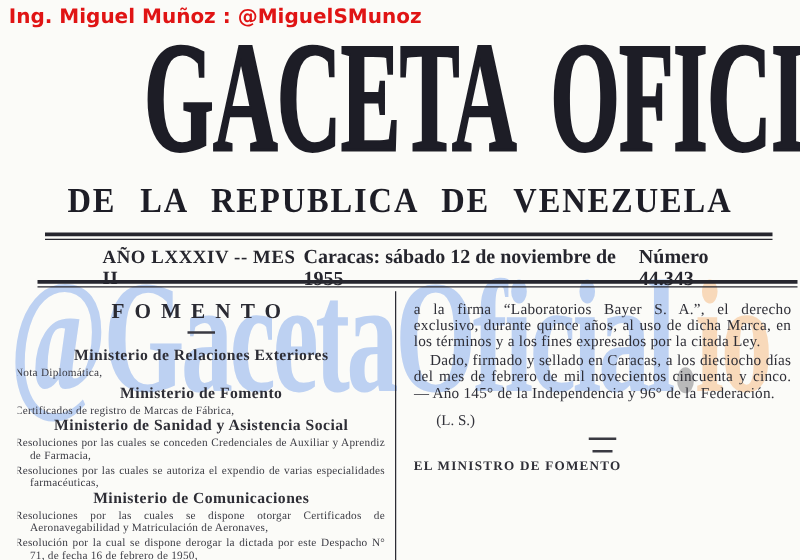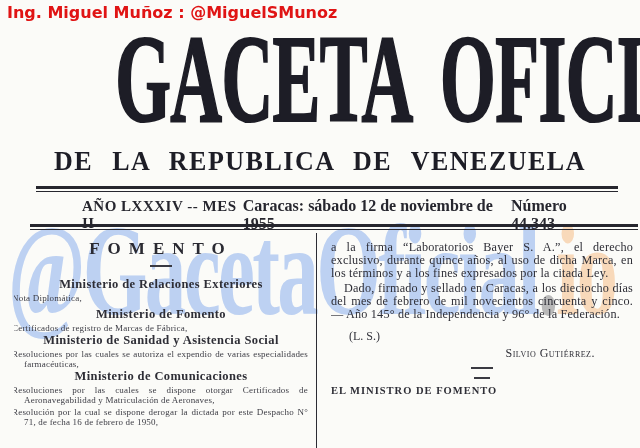--- a/index.html
+++ b/index.html
@@ -138,33 +138,33 @@
         <h3 class="sumario-title">FOMENTO</h3>
         <div class="dash"></div>
 
         <h4 class="ministry m1">Ministerio de Relaciones Exteriores</h4>
         <p class="sum-item">Nota Diplomática,</p>
 
         <h4 class="ministry m2">Ministerio de Fomento</h4>
         <p class="sum-item">Certificados de registro de Marcas de Fábrica,</p>
 
         <h4 class="ministry m3">Ministerio de Sanidad y Asistencia Social</h4>
+        <p class="sum-item">Resoluciones por las cuales se conceden Credenciales de Auxiliar y Aprendiz de Farmacia,</p>
         <p class="sum-item">Resoluciones por las cuales se autoriza el expendio de varias especialidades farmacéuticas,</p>
 
         <h4 class="ministry m4">Ministerio de Comunicaciones</h4>
         <p class="sum-item">Resoluciones por las cuales se dispone otorgar Certificados de Aeronavegabilidad y Matriculación de Aeronaves,</p>
         <p class="sum-item">Resolución por la cual se dispone derogar la dictada por este Despacho N° 71, de fecha 16 de febrero de 1950,</p>
       </section>
 
       <section class="col-right">
         <p class="art-p p1">a la firma “Laboratorios Bayer S. A.”, el derecho exclusivo, durante quince años, al uso de dicha Marca, en los términos y a los fines expresados por la citada Ley.</p>
         <p class="art-p p2">Dado, firmado y sellado en Caracas, a los dieciocho días del mes de febrero de mil novecientos cincuenta y cinco. — Año 145° de la Independencia y 96° de la Federación.</p>
         <p class="seal">(L. S.)</p>
         <div class="signature">
-          <div class="sig-name">Silvio Gutiérrez.</div>
         </div>
         <div class="dash r1"></div>
         <div class="dash r2"></div>
         <p class="minister">EL MINISTRO DE FOMENTO</p>
       </section>
     </div>
 
   </div>
 </div>
 

